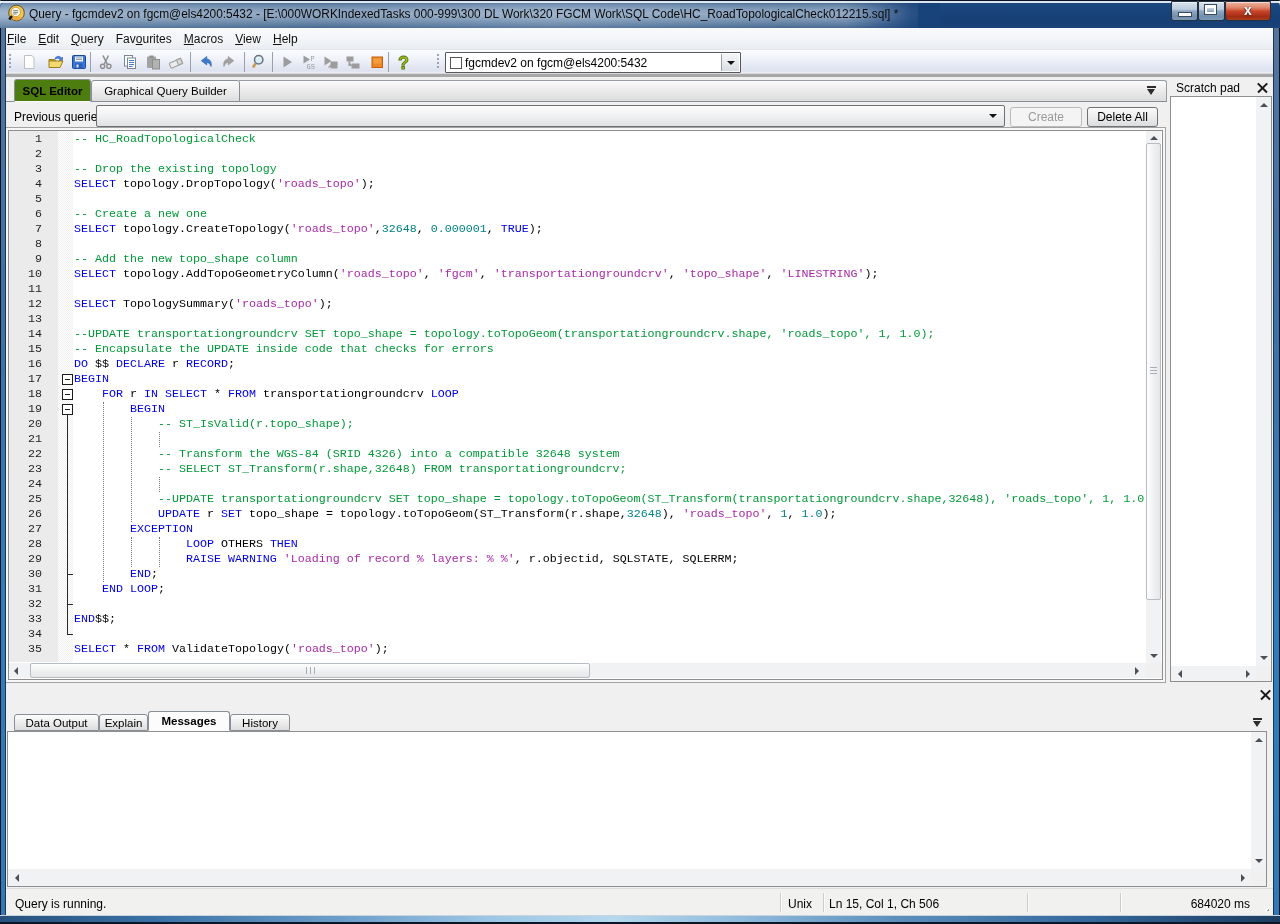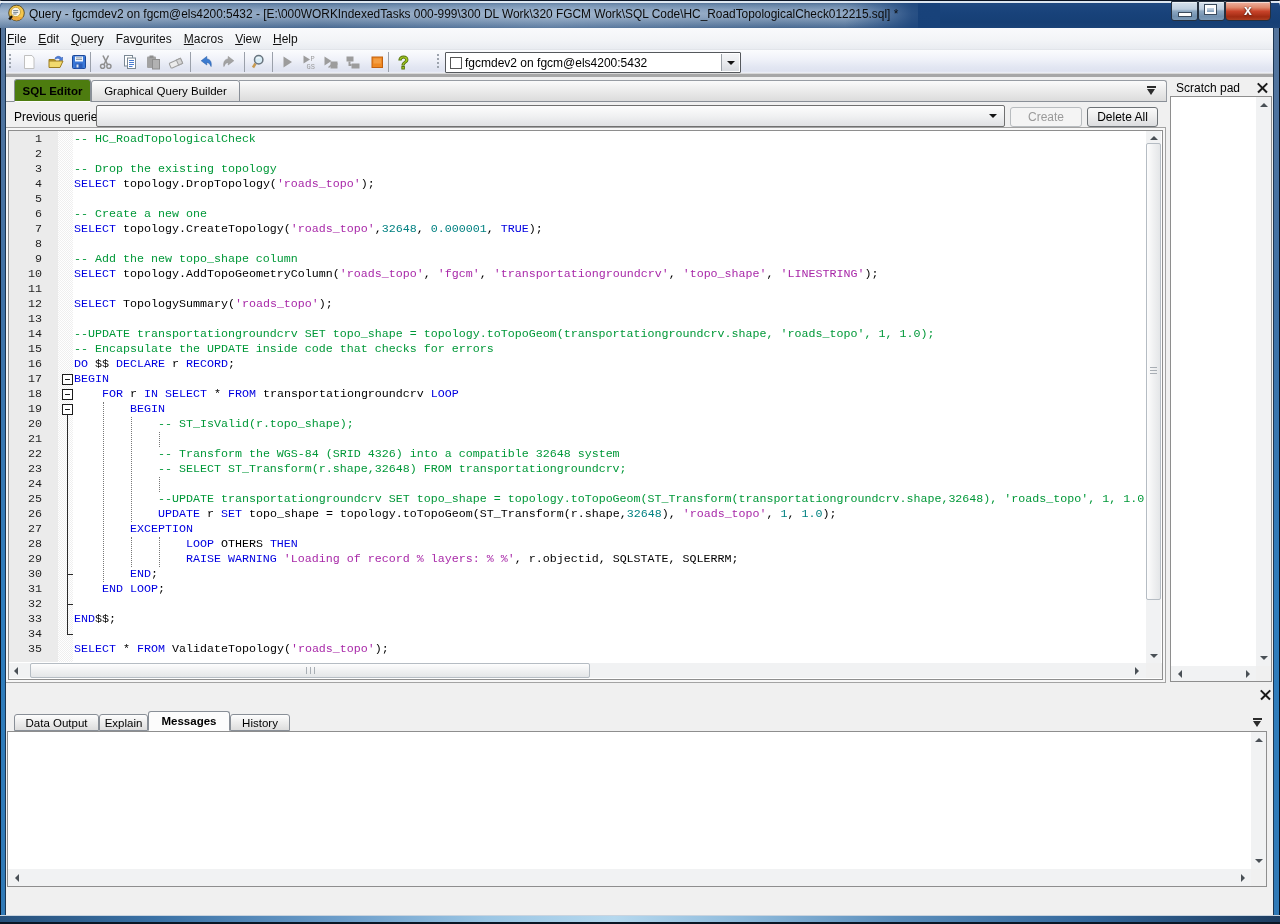--- a/index.html
+++ b/index.html
@@ -413,20 +413,31 @@
     <div class="abs" id="outbox">
       <div class="sb-track-v" style="left:1243px;top:0;width:15px;height:137px;"></div>
       <div class="sb-btn sb-up" style="left:1243px;top:1px;"></div>
       <div class="sb-btn sb-dn" style="left:1243px;top:121px;"></div>
       <div class="sb-track-h" style="left:0;top:137px;width:1243px;height:17px;"></div>
       <div class="sb-btn sb-lf" style="left:2px;top:138px;"></div>
       <div class="sb-btn sb-rt" style="left:1227px;top:138px;"></div>
       <div style="position:absolute;left:1243px;top:137px;width:15px;height:17px;background:#f0f0f0;"></div>
     </div>
 
+    <div class="abs" id="statusbar">
+      <div class="fld" style="left:9px;">Query is running.</div>
+      <div class="div" style="left:774px;"></div>
+      <div class="fld" style="left:782px;">Unix</div>
+      <div class="div" style="left:817px;"></div>
+      <div class="fld" style="left:823px;">Ln 15, Col 1, Ch 506</div>
+      <div class="div" style="left:1021px;"></div>
+      <div class="div" style="left:1114px;"></div>
+      <div class="fld" style="right:23px;">684020 ms</div>
+      <div id="grip-corner"></div>
+    </div>
   </div>
 
   <div class="abs" id="borderL"></div>
   <div class="abs" id="borderR"></div>
   <div class="abs" id="borderB">
       <div class="abs l2"></div>
     </div>
 </div>
 
 </body></html>

